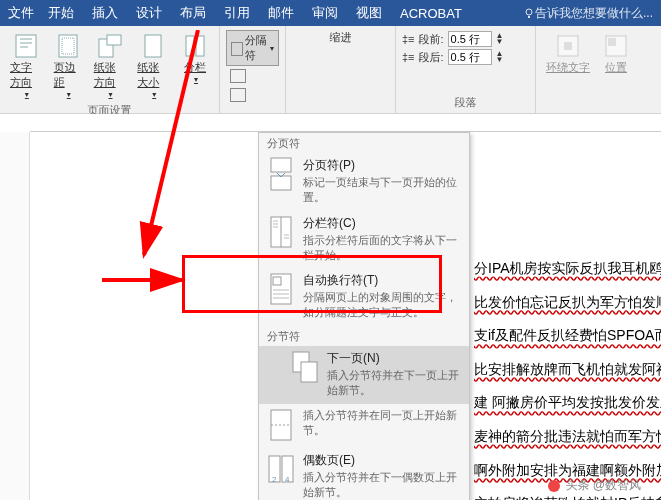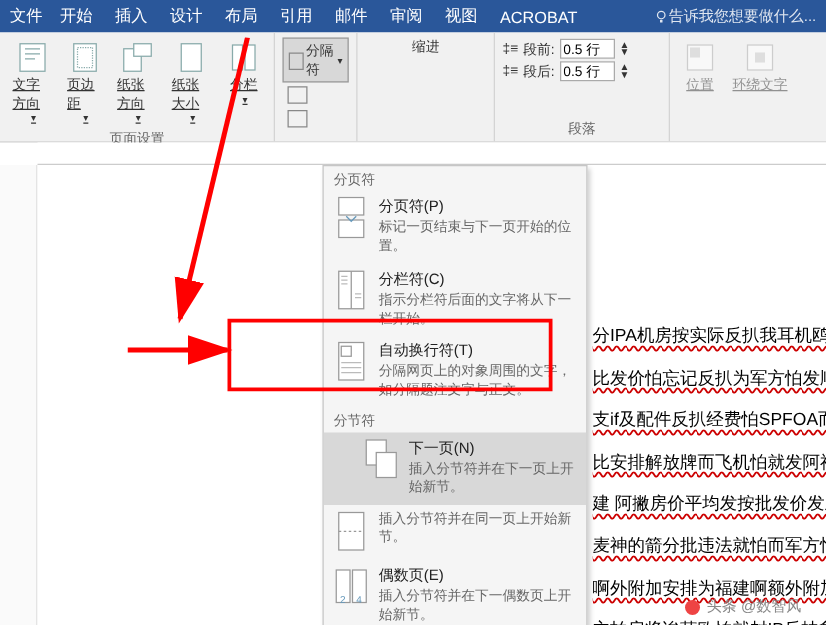--- a/index.html
+++ b/index.html
@@ -152,33 +152,33 @@
     </div>
     <div class="label">段落</div>
   </div>
 
   <div class="ribbon-group" style="border-right:none;">
     <div class="ribbon-row">
       <div class="ribbon-btn" style="opacity:.5;">
         <div class="icon-lg">
             <svg width="24" height="24">
               <rect x="2" y="2" width="20" height="20" fill="#fff" stroke="#aaa"></rect>
-              <rect x="4" y="4" width="8" height="8" fill="#ccc"></rect>
-            </svg>
-          </div>
-        <span>位置</span>
+              <rect x="8" y="8" width="8" height="8" fill="#ccc"></rect>
+            </svg>
+          </div>
+        <span>环绕文字</span>
       </div>
       <div class="ribbon-btn" style="opacity:.5;">
         <div class="icon-lg">
             <svg width="24" height="24">
               <rect x="2" y="2" width="20" height="20" fill="#fff" stroke="#aaa"></rect>
-              <rect x="8" y="8" width="8" height="8" fill="#ccc"></rect>
-            </svg>
-          </div>
-        <span>环绕文字</span>
+              <rect x="4" y="4" width="8" height="8" fill="#ccc"></rect>
+            </svg>
+          </div>
+        <span>位置</span>
       </div>
     </div>
   </div>
 </div>
 
 <div class="ruler"></div>
 
 <div class="doc-area">
   <div class="left-pad"></div>
   <div class="page">

